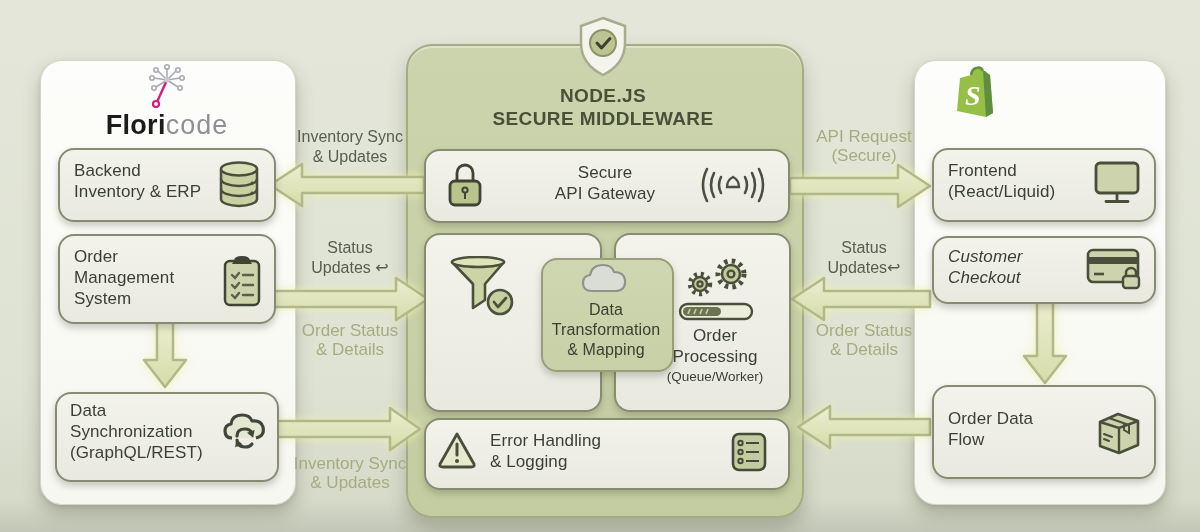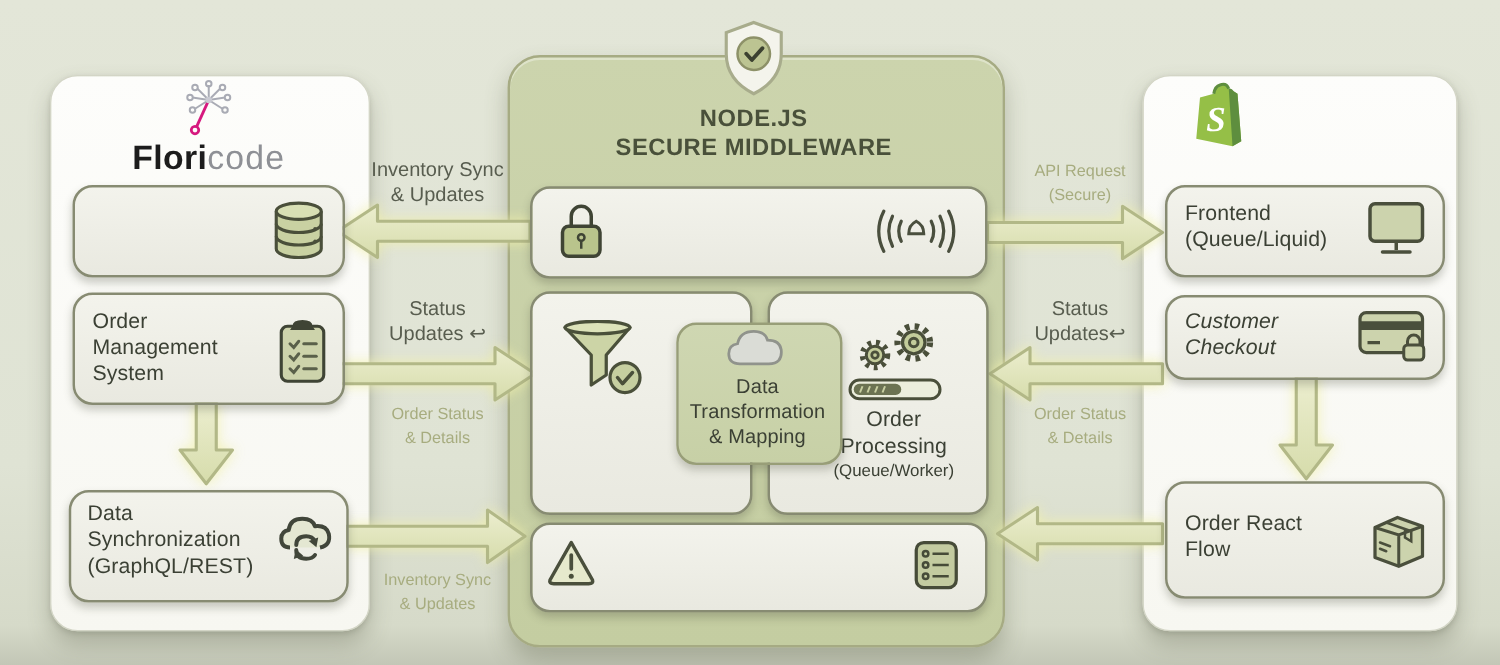--- a/index.html
+++ b/index.html
@@ -40,21 +40,21 @@
   .node-text{
     position:absolute;white-space:pre-line;color:#3b4034;
     font-size:17px;line-height:21px;font-weight:400;letter-spacing:.1px;
   }
   .node-text.center{text-align:center;}
   .node-sub{position:absolute;color:#3b4034;font-size:13.5px;text-align:center;white-space:pre-line;}
   .icon{position:absolute;}
   
   .flow-label{
     position:absolute;width:122px;text-align:center;white-space:pre-line;
-    font-size:13px;line-height:19px;color:#a7ac7f;font-weight:400;
+    font-size:17px;line-height:19px;color:#a7ac7f;font-weight:400;
   }
   .flow-label.dark{color:#585d4f;font-size:16px;line-height:20px;}
   
   #arrow-layer{position:absolute;left:0;top:0;pointer-events:none;
     filter:drop-shadow(0 0 5px rgba(240,240,170,.85));}
   #arrow-layer polygon{fill:url(#arrowFill);stroke:#b2b887;stroke-width:2.5;stroke-linejoin:round;}
   
   #mw-title{position:absolute;left:406px;top:84px;width:394px;text-align:center;
     color:#49503a;font-weight:700;font-size:19px;line-height:23px;letter-spacing:.4px;}
   #shield{position:absolute;left:576px;top:16px;}
@@ -137,20 +137,22 @@
       <svg width="46" height="54" viewBox="0 0 46 54">
         <path d="M31 7 Q29 2 24 4 Q20 6 19 11 L8 14 L5 47 L34 53 L41 49 L38 11 Z" fill="#95bf47"></path>
         <path d="M31 7 Q33 6 35 9 L38 11 L41 49 L34 53 Z" fill="#5e8e3e"></path>
         <path d="M19 11 Q20 5 24 4 Q29 2 31 7" fill="none" stroke="#5e8e3e" stroke-width="2.4"></path>
         <text x="13" y="41" font-size="28" font-weight="800" font-style="italic" fill="#ffffff" font-family="Liberation Serif, DejaVu Serif, serif">S</text>
       </svg>
     </div>
   </div>
 
   <div class="node" style="left:58px;top:148px;width:214px;height:70px;"></div>
+  <div class="node-text" style="left:74px;top:160px;">Backend
+Inventory &amp; ERP</div>
   <div class="icon" style="left:218px;top:160px;">
     <svg width="42" height="48" viewBox="0 0 42 48">
       <path d="M3 9 v30 a18 7 0 0 0 36 0 v-30" fill="#c9d1a2" stroke="#4a4f3a" stroke-width="2.5"></path>
       <ellipse cx="21" cy="9" rx="18" ry="6.5" fill="#d8dfb4" stroke="#4a4f3a" stroke-width="2.5"></ellipse>
       <path d="M3 19 a18 7 0 0 0 36 0 M3 29 a18 7 0 0 0 36 0" fill="none" stroke="#4a4f3a" stroke-width="2.5"></path>
       <circle cx="34" cy="23" r="1.4" fill="#4a4f3a"></circle>
         <circle cx="34" cy="33" r="1.4" fill="#4a4f3a"></circle>
     </svg>
   </div>
 
@@ -180,20 +182,22 @@
   <div class="icon" style="left:222px;top:408px;">
     <svg width="46" height="42" viewBox="0 0 46 42">
       <path d="M10 30 q-7 0 -7 -7 q0 -6 6 -7 q1 -9 11 -9 q8 0 10 6 q9 -1 11 6 q2 9 -7 11" fill="#e4e7d2" stroke="#41463a" stroke-width="3.2" stroke-linejoin="round"></path>
       <path d="M15 28 q0 -7 8 -7 q5 0 7 4 M30 36 q-2 3 -7 3 q-8 0 -8 -7" fill="none" stroke="#41463a" stroke-width="3.2" stroke-linecap="round"></path>
       <polygon points="30,21 34,28 26,28" fill="#41463a" transform="rotate(40 30 25)"></polygon>
       <polygon points="15,34 19,41 11,41" fill="#41463a" transform="rotate(220 15 37)"></polygon>
     </svg>
   </div>
 
   <div class="node" style="left:424px;top:149px;width:362px;height:70px;"></div>
+  <div class="node-text center" style="left:525px;top:162px;width:160px;">Secure
+API Gateway</div>
   <div class="icon" style="left:446px;top:156px;">
     <svg width="38" height="54" viewBox="0 0 38 54">
       <path d="M11 25 v-8 a8 8 0 0 1 16 0 v8" fill="none" stroke="#3f4434" stroke-width="2.8"></path>
       <rect x="4" y="25" width="30" height="24" rx="5" fill="#b9c48c" stroke="#3f4434" stroke-width="2.8"></rect>
       <circle cx="19" cy="34" r="2.6" fill="none" stroke="#3f4434" stroke-width="2"></circle>
       <line x1="19" y1="36.5" x2="19" y2="43" stroke="#3f4434" stroke-width="2"></line>
     </svg>
   </div>
   <div class="icon" style="left:700px;top:167px;">
     <svg width="66" height="36" viewBox="0 0 66 36">
@@ -250,20 +254,22 @@
   <div class="node-text center" style="left:536px;top:300px;width:140px;z-index:4;font-size:16px;line-height:20px;">Data
 Transformation
 &amp; Mapping</div>
   <div class="icon" style="left:580px;top:262px;z-index:4;">
     <svg width="52" height="32" viewBox="0 0 52 32">
       <path d="M12 29 q-9 0 -9 -8 q0 -7 7 -8 q2 -10 13 -10 q9 0 11 7 q10 0 11 8 q1 11 -10 11 Z" fill="#dadcd6" stroke="#90938c" stroke-width="2.2"></path>
     </svg>
   </div>
 
   <div class="node" style="left:424px;top:418px;width:362px;height:68px;"></div>
+  <div class="node-text" style="left:490px;top:430px;">Error Handling
+&amp; Logging</div>
   <div class="icon" style="left:436px;top:430px;">
     <svg width="42" height="40" viewBox="0 0 42 40">
       <path d="M21 4 L38 34 Q39 37 35 37 L7 37 Q3 37 4 34 Z" fill="#e6e9cc" stroke="#4a4f3c" stroke-width="2.8" stroke-linejoin="round"></path>
       <line x1="21" y1="14" x2="21" y2="25" stroke="#4a4f3c" stroke-width="3" stroke-linecap="round"></line>
       <circle cx="21" cy="31" r="2" fill="#4a4f3c"></circle>
     </svg>
   </div>
   <div class="icon" style="left:731px;top:432px;">
     <svg width="36" height="40" viewBox="0 0 36 40">
       <rect x="2" y="2" width="32" height="36" rx="6" fill="#c3cba0" stroke="#464b38" stroke-width="2.6"></rect>
@@ -273,21 +279,21 @@
           <circle cx="9.5" cy="29" r="2.2"></circle>
         <line x1="15" y1="11" x2="28" y2="11"></line>
           <line x1="15" y1="20" x2="28" y2="20"></line>
           <line x1="15" y1="29" x2="28" y2="29"></line>
       </g>
     </svg>
   </div>
 
   <div class="node" style="left:932px;top:148px;width:220px;height:70px;"></div>
   <div class="node-text" style="left:948px;top:160px;">Frontend
-(Queue/Liquid)</div>
+(React/Liquid)</div>
   <div class="icon" style="left:1093px;top:160px;">
     <svg width="48" height="46" viewBox="0 0 48 46">
       <rect x="3" y="3" width="42" height="30" rx="4" fill="#ccd3ad" stroke="#4a4f3c" stroke-width="2.8"></rect>
       <line x1="24" y1="33" x2="24" y2="40" stroke="#4a4f3c" stroke-width="2.8"></line>
       <line x1="13" y1="41.5" x2="35" y2="41.5" stroke="#4a4f3c" stroke-width="2.8" stroke-linecap="round"></line>
     </svg>
   </div>
 
   <div class="node" style="left:932px;top:236px;width:220px;height:64px;"></div>
   <div class="node-text" style="left:948px;top:246px;font-style:italic;">Customer
@@ -296,21 +302,21 @@
     <svg width="58" height="44" viewBox="0 0 58 44">
       <rect x="2" y="4" width="50" height="32" rx="5" fill="#ccd3ad" stroke="#4a4f3c" stroke-width="2.6"></rect>
       <rect x="2" y="11" width="50" height="7" fill="#4a4f3c"></rect>
       <line x1="8" y1="28" x2="18" y2="28" stroke="#4a4f3c" stroke-width="2.6"></line>
       <path d="M40 30 v-3 a5 5 0 0 1 10 0 v3" fill="none" stroke="#4a4f3c" stroke-width="2.4"></path>
       <rect x="37" y="30" width="16" height="12" rx="3" fill="#ccd3ad" stroke="#4a4f3c" stroke-width="2.4"></rect>
     </svg>
   </div>
 
   <div class="node" style="left:932px;top:385px;width:220px;height:90px;"></div>
-  <div class="node-text" style="left:948px;top:408px;">Order React
+  <div class="node-text" style="left:948px;top:408px;">Order Data
 Flow</div>
   <div class="icon" style="left:1093px;top:407px;">
     <svg width="50" height="48" viewBox="0 0 50 48">
       <path d="M7 15 L25 7 L45 14 L45 38 L26 46 L7 39 Z" fill="#ccd3ad" stroke="#4a4f3c" stroke-width="2.6" stroke-linejoin="round"></path>
       <path d="M7 15 L26 21 L45 14 M26 21 L26 46" fill="none" stroke="#4a4f3c" stroke-width="2.4"></path>
       <path d="M16 11 L36 18 L36 26 L31 23 L31 16" fill="none" stroke="#4a4f3c" stroke-width="2"></path>
       <g stroke="#4a4f3c" stroke-width="2" stroke-linecap="round">
           <line x1="11" y1="27" x2="19" y2="30"></line>
           <line x1="11" y1="32" x2="16" y2="34"></line>
         </g>

